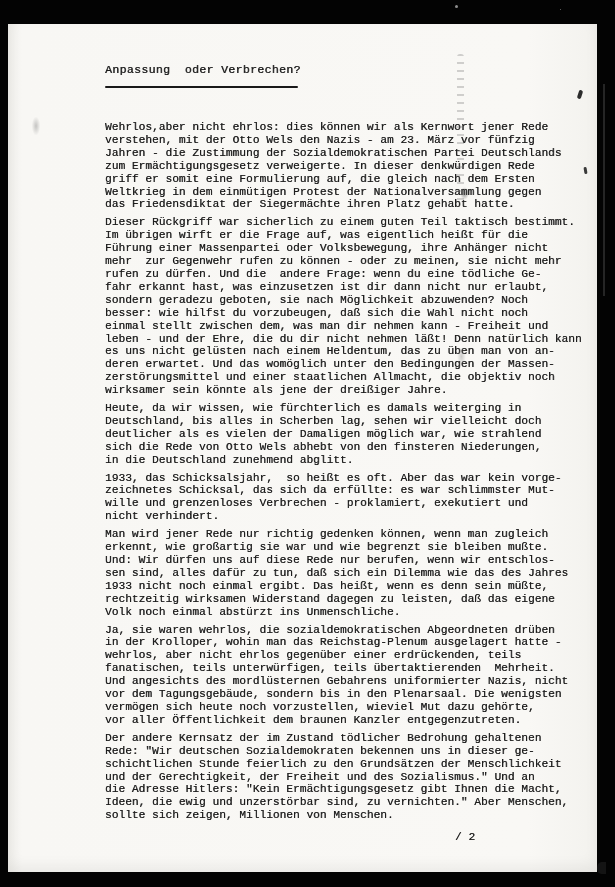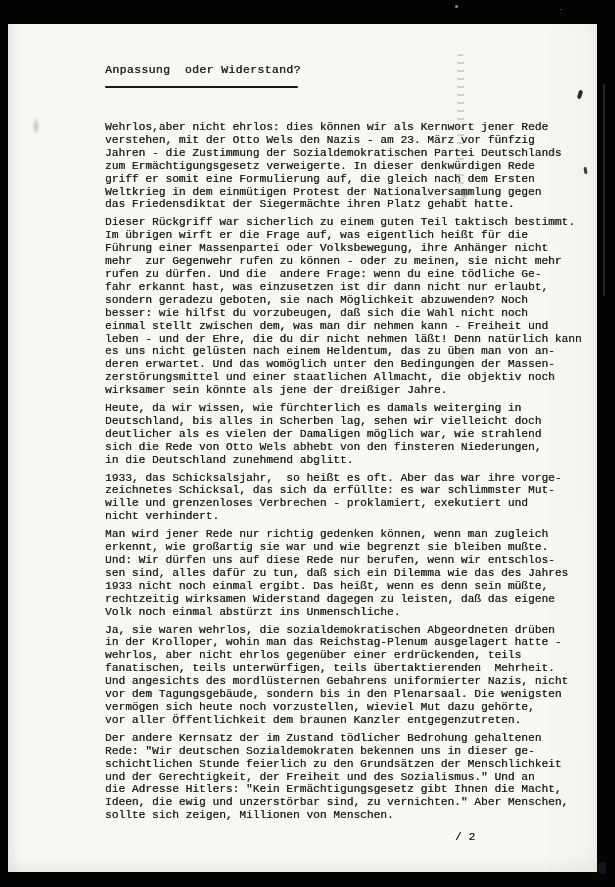--- a/index.html
+++ b/index.html
@@ -97,21 +97,21 @@
     background: #8d8d8d; border-radius: 50%;
     box-shadow: 104px 3px 0 -1px #777;
   }
 </style>
 </head>
 <body>
 
 <div id="scan-frame">
   <div id="paper">
     <div id="content">
-      <div class="doc-title">Anpassung  oder Widerstand?</div>
+      <div class="doc-title">Anpassung  oder Verbrechen?</div>
       <div class="title-underline"></div>
       <div class="body-text">
         <p class="para">Wehrlos,aber nicht ehrlos: dies können wir als Kernwort jener Rede
 verstehen, mit der Otto Wels den Nazis - am 23. März vor fünfzig
 Jahren - die Zustimmung der Sozialdemokratischen Partei Deutschlands
 zum Ermächtigungsgesetz verweigerte. In dieser denkwürdigen Rede
 griff er somit eine Formulierung auf, die gleich nach dem Ersten
 Weltkrieg in dem einmütigen Protest der Nationalversammlung gegen
 das Friedensdiktat der Siegermächte ihren Platz gehabt hatte.</p>
         <p class="para">Dieser Rückgriff war sicherlich zu einem guten Teil taktisch bestimmt.
@@ -126,21 +126,21 @@
 leben - und der Ehre, die du dir nicht nehmen läßt! Denn natürlich kann
 es uns nicht gelüsten nach einem Heldentum, das zu üben man von an-
 deren erwartet. Und das womöglich unter den Bedingungen der Massen-
 zerstörungsmittel und einer staatlichen Allmacht, die objektiv noch
 wirksamer sein könnte als jene der dreißiger Jahre.</p>
         <p class="para">Heute, da wir wissen, wie fürchterlich es damals weiterging in
 Deutschland, bis alles in Scherben lag, sehen wir vielleicht doch
 deutlicher als es vielen der Damaligen möglich war, wie strahlend
 sich die Rede von Otto Wels abhebt von den finsteren Niederungen,
 in die Deutschland zunehmend abglitt.</p>
-        <p class="para">1933, das Schicksalsjahr,  so heißt es oft. Aber das war ihre vorge-
+        <p class="para">1933, das Schicksalsjahr,  so heißt es oft. Aber das war kein vorge-
 zeichnetes Schicksal, das sich da erfüllte: es war schlimmster Mut-
 wille und grenzenloses Verbrechen - proklamiert, exekutiert und
 nicht verhindert.</p>
         <p class="para">Man wird jener Rede nur richtig gedenken können, wenn man zugleich
 erkennt, wie großartig sie war und wie begrenzt sie bleiben mußte.
 Und: Wir dürfen uns auf diese Rede nur berufen, wenn wir entschlos-
 sen sind, alles dafür zu tun, daß sich ein Dilemma wie das des Jahres
 1933 nicht noch einmal ergibt. Das heißt, wenn es denn sein müßte,
 rechtzeitig wirksamen Widerstand dagegen zu leisten, daß das eigene
 Volk noch einmal abstürzt ins Unmenschliche.</p>

